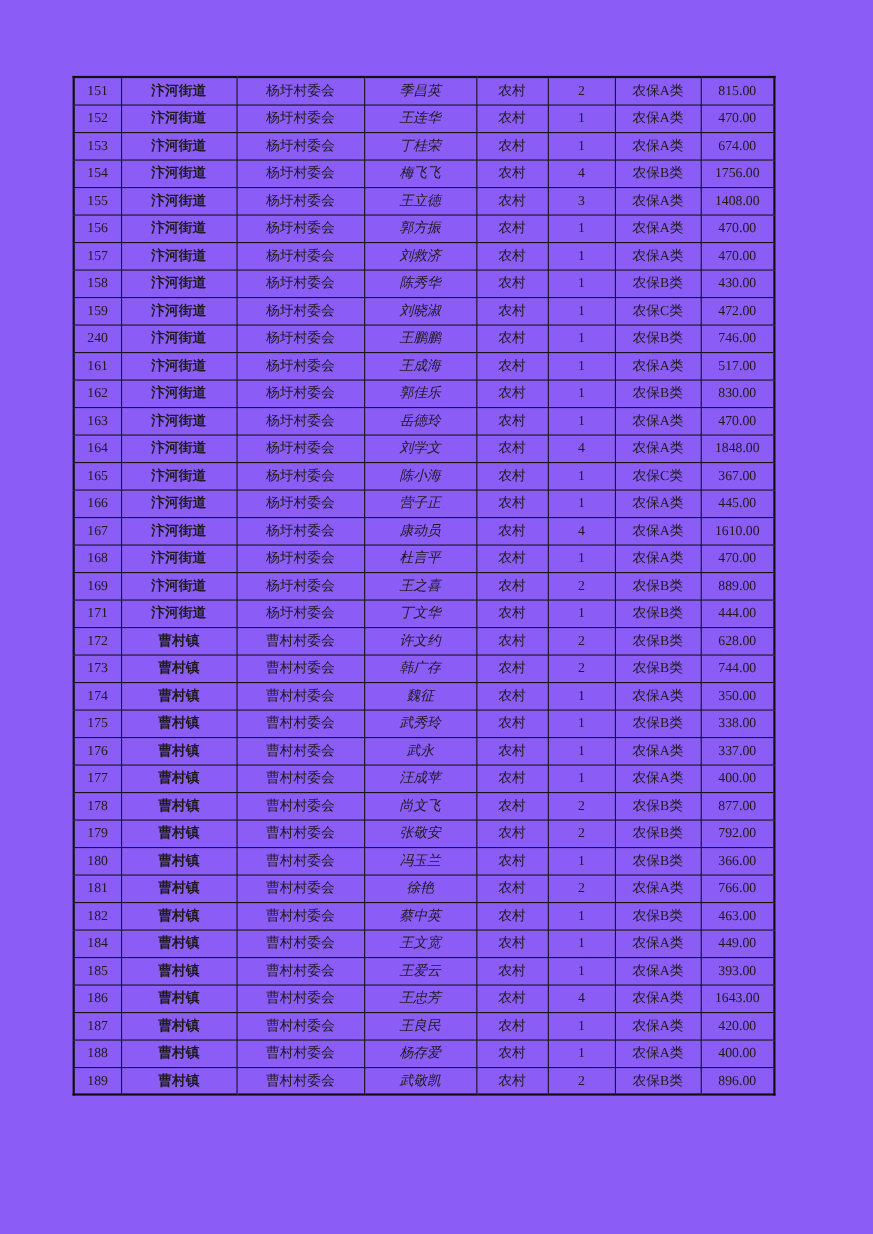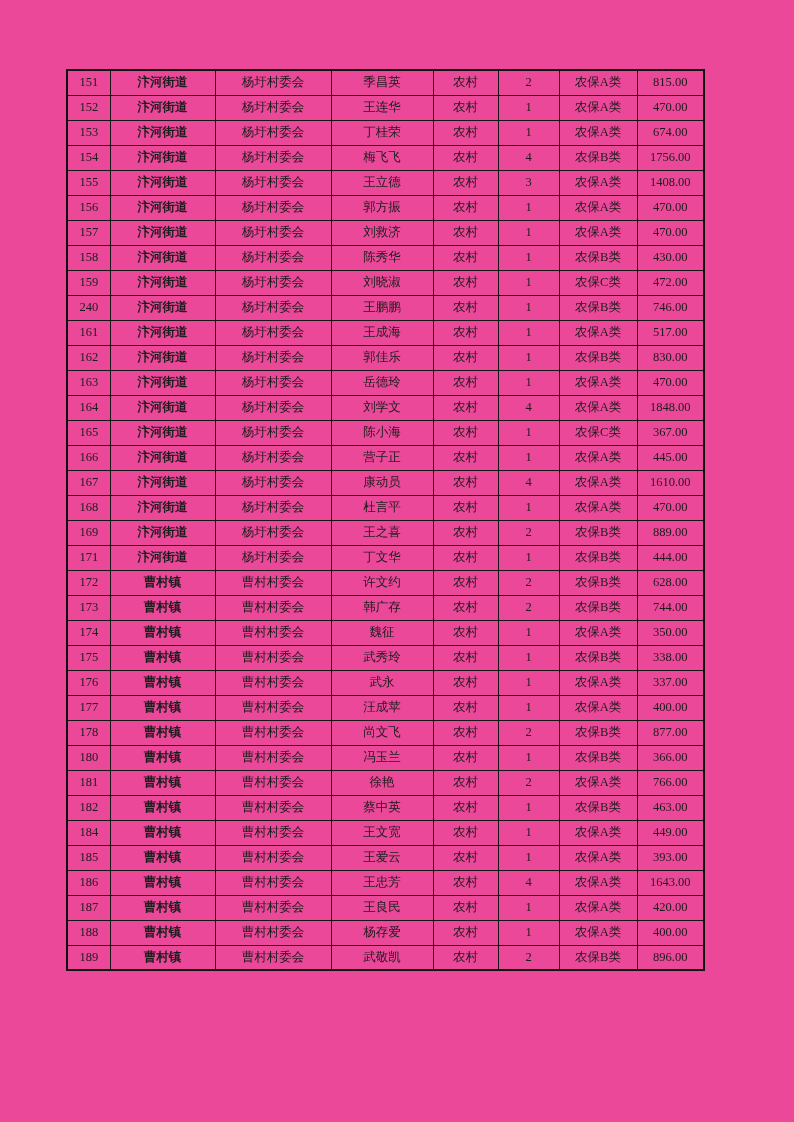--- a/index.html
+++ b/index.html
@@ -5,21 +5,21 @@
   * { margin: 0; padding: 0; box-sizing: border-box; }
   html, body {
     width: 794px;
     background: #e8e8e8;
     font-family: "Liberation Serif", "DejaVu Serif", serif;
   }
   .page {
     position: relative;
     width: 794px;
     height: 1122px;
-    background: #ec4899;
+    background: #8b5cf6;
     overflow: hidden;
   }
   table.roster {
     position: absolute;
     left: 66px;
     top: 69px;
     width: 637px;
     border-collapse: collapse;
     table-layout: fixed;
   }
@@ -37,21 +37,21 @@
   table.roster {
     border: 2px solid #111111;
   }
   table.roster tr:first-child td { border-top: 2px solid #111111; }
   table.roster tr:last-child td { border-bottom: 2px solid #111111; }
   table.roster td:first-child { border-left: 2px solid #111111; }
   table.roster td:last-child { border-right: 2px solid #111111; }
   .col-0 { width: 43px; }
   .col-1 { width: 105px; font-weight: bold; }
   .col-2 { width: 116px; }
-  .col-3 { width: 102px; }
+  .col-3 { width: 102px; font-style: italic; }
   .col-4 { width: 65px; }
   .col-5 { width: 61px; }
   .col-6 { width: 78px; }
   .col-7 { width: 67px; }
   .num { font-family: "Liberation Serif", "DejaVu Serif", serif; }
 </style>
 </head>
 <body>
 
 <div class="page">
@@ -331,20 +331,30 @@
           <td class="col-0 num">178</td>
           <td class="col-1">曹村镇</td>
           <td class="col-2">曹村村委会</td>
           <td class="col-3">尚文飞</td>
           <td class="col-4">农村</td>
           <td class="col-5 num">2</td>
           <td class="col-6">农保B类</td>
           <td class="col-7 num">877.00</td>
         </tr>
         <tr>
+          <td class="col-0 num">179</td>
+          <td class="col-1">曹村镇</td>
+          <td class="col-2">曹村村委会</td>
+          <td class="col-3">张敬安</td>
+          <td class="col-4">农村</td>
+          <td class="col-5 num">2</td>
+          <td class="col-6">农保B类</td>
+          <td class="col-7 num">792.00</td>
+        </tr>
+        <tr>
           <td class="col-0 num">180</td>
           <td class="col-1">曹村镇</td>
           <td class="col-2">曹村村委会</td>
           <td class="col-3">冯玉兰</td>
           <td class="col-4">农村</td>
           <td class="col-5 num">1</td>
           <td class="col-6">农保B类</td>
           <td class="col-7 num">366.00</td>
         </tr>
         <tr>

